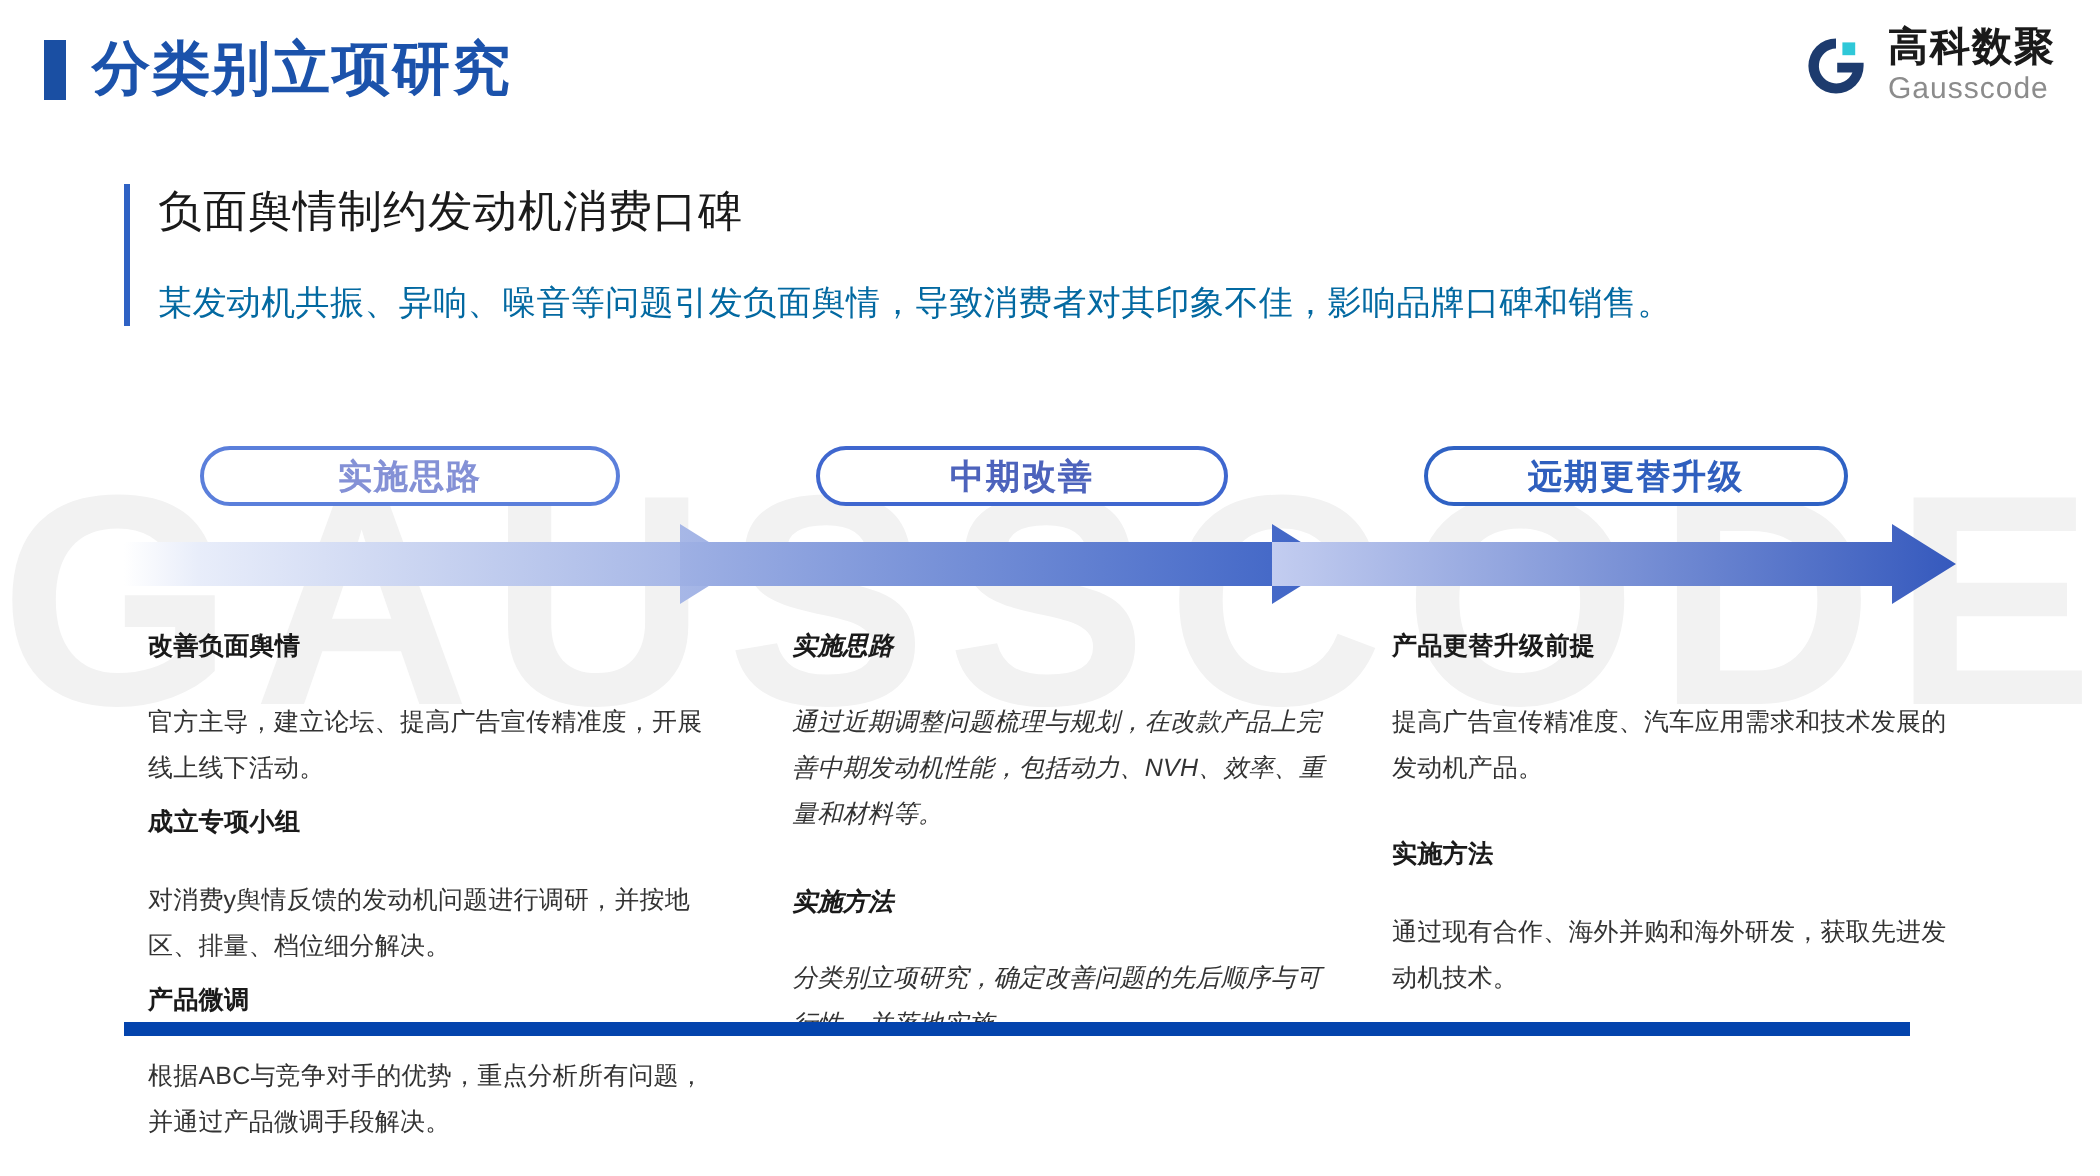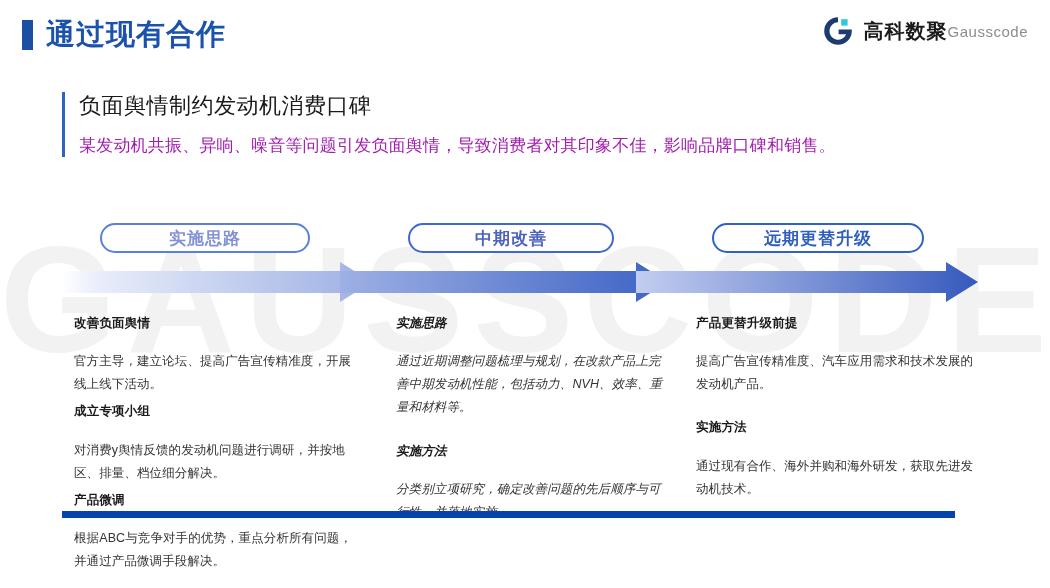--- a/index.html
+++ b/index.html
@@ -75,21 +75,21 @@
     gap: 9px;
     z-index: 3;
   }
   .logo-mark {
     position: relative;
     width: 34px;
     height: 34px;
   }
   .logo-text {
     display: flex;
-    flex-direction: row;
+    flex-direction: column;
     line-height: 1;
   }
   .logo-cn {
     font-size: 20px;
     font-weight: bold;
     color: #1a1a1a;
     letter-spacing: 1px;
   }
   .logo-en {
     font-size: 15px;
@@ -109,23 +109,23 @@
     z-index: 2;
   }
   .lead-title {
     font-size: 22px;
     font-weight: normal;
     color: #1a1a1a;
     letter-spacing: 0.5px;
     line-height: 1.3;
   }
   .lead-sub {
-    margin-top: 13px;
+    margin-top: 19px;
     font-size: 17px;
-    color: #a21caf;
+    color: #0369a1;
     line-height: 1.4;
     letter-spacing: 0.2px;
   }
 
   
   .pill {
     position: absolute;
     top: 223px;
     height: 30px;
     border-radius: 16px;
@@ -201,21 +201,21 @@
 </style>
 </head>
 <body>
 
 <div class="slide">
 
   <div class="watermark">GAUSSCODE</div>
 
   <div class="header">
     <div class="header-bullet"></div>
-    <div class="header-title">通过现有合作</div>
+    <div class="header-title">分类别立项研究</div>
   </div>
 
   <div class="logo">
     <div class="logo-mark">
       <svg width="34" height="34" viewBox="0 0 34 34">
         <path d="M17 3.2 A13.8 13.8 0 1 0 30.8 17 L30.8 15.4 L17.6 15.4 L17.6 20.3 L25.2 20.3 A8.7 8.7 0 1 1 17 8.3 Z" fill="#1d3b6e"></path>
         <rect x="20.2" y="5.2" width="6.4" height="6.4" fill="#2fc8d8"></rect>
       </svg>
     </div>
     <div class="logo-text">

